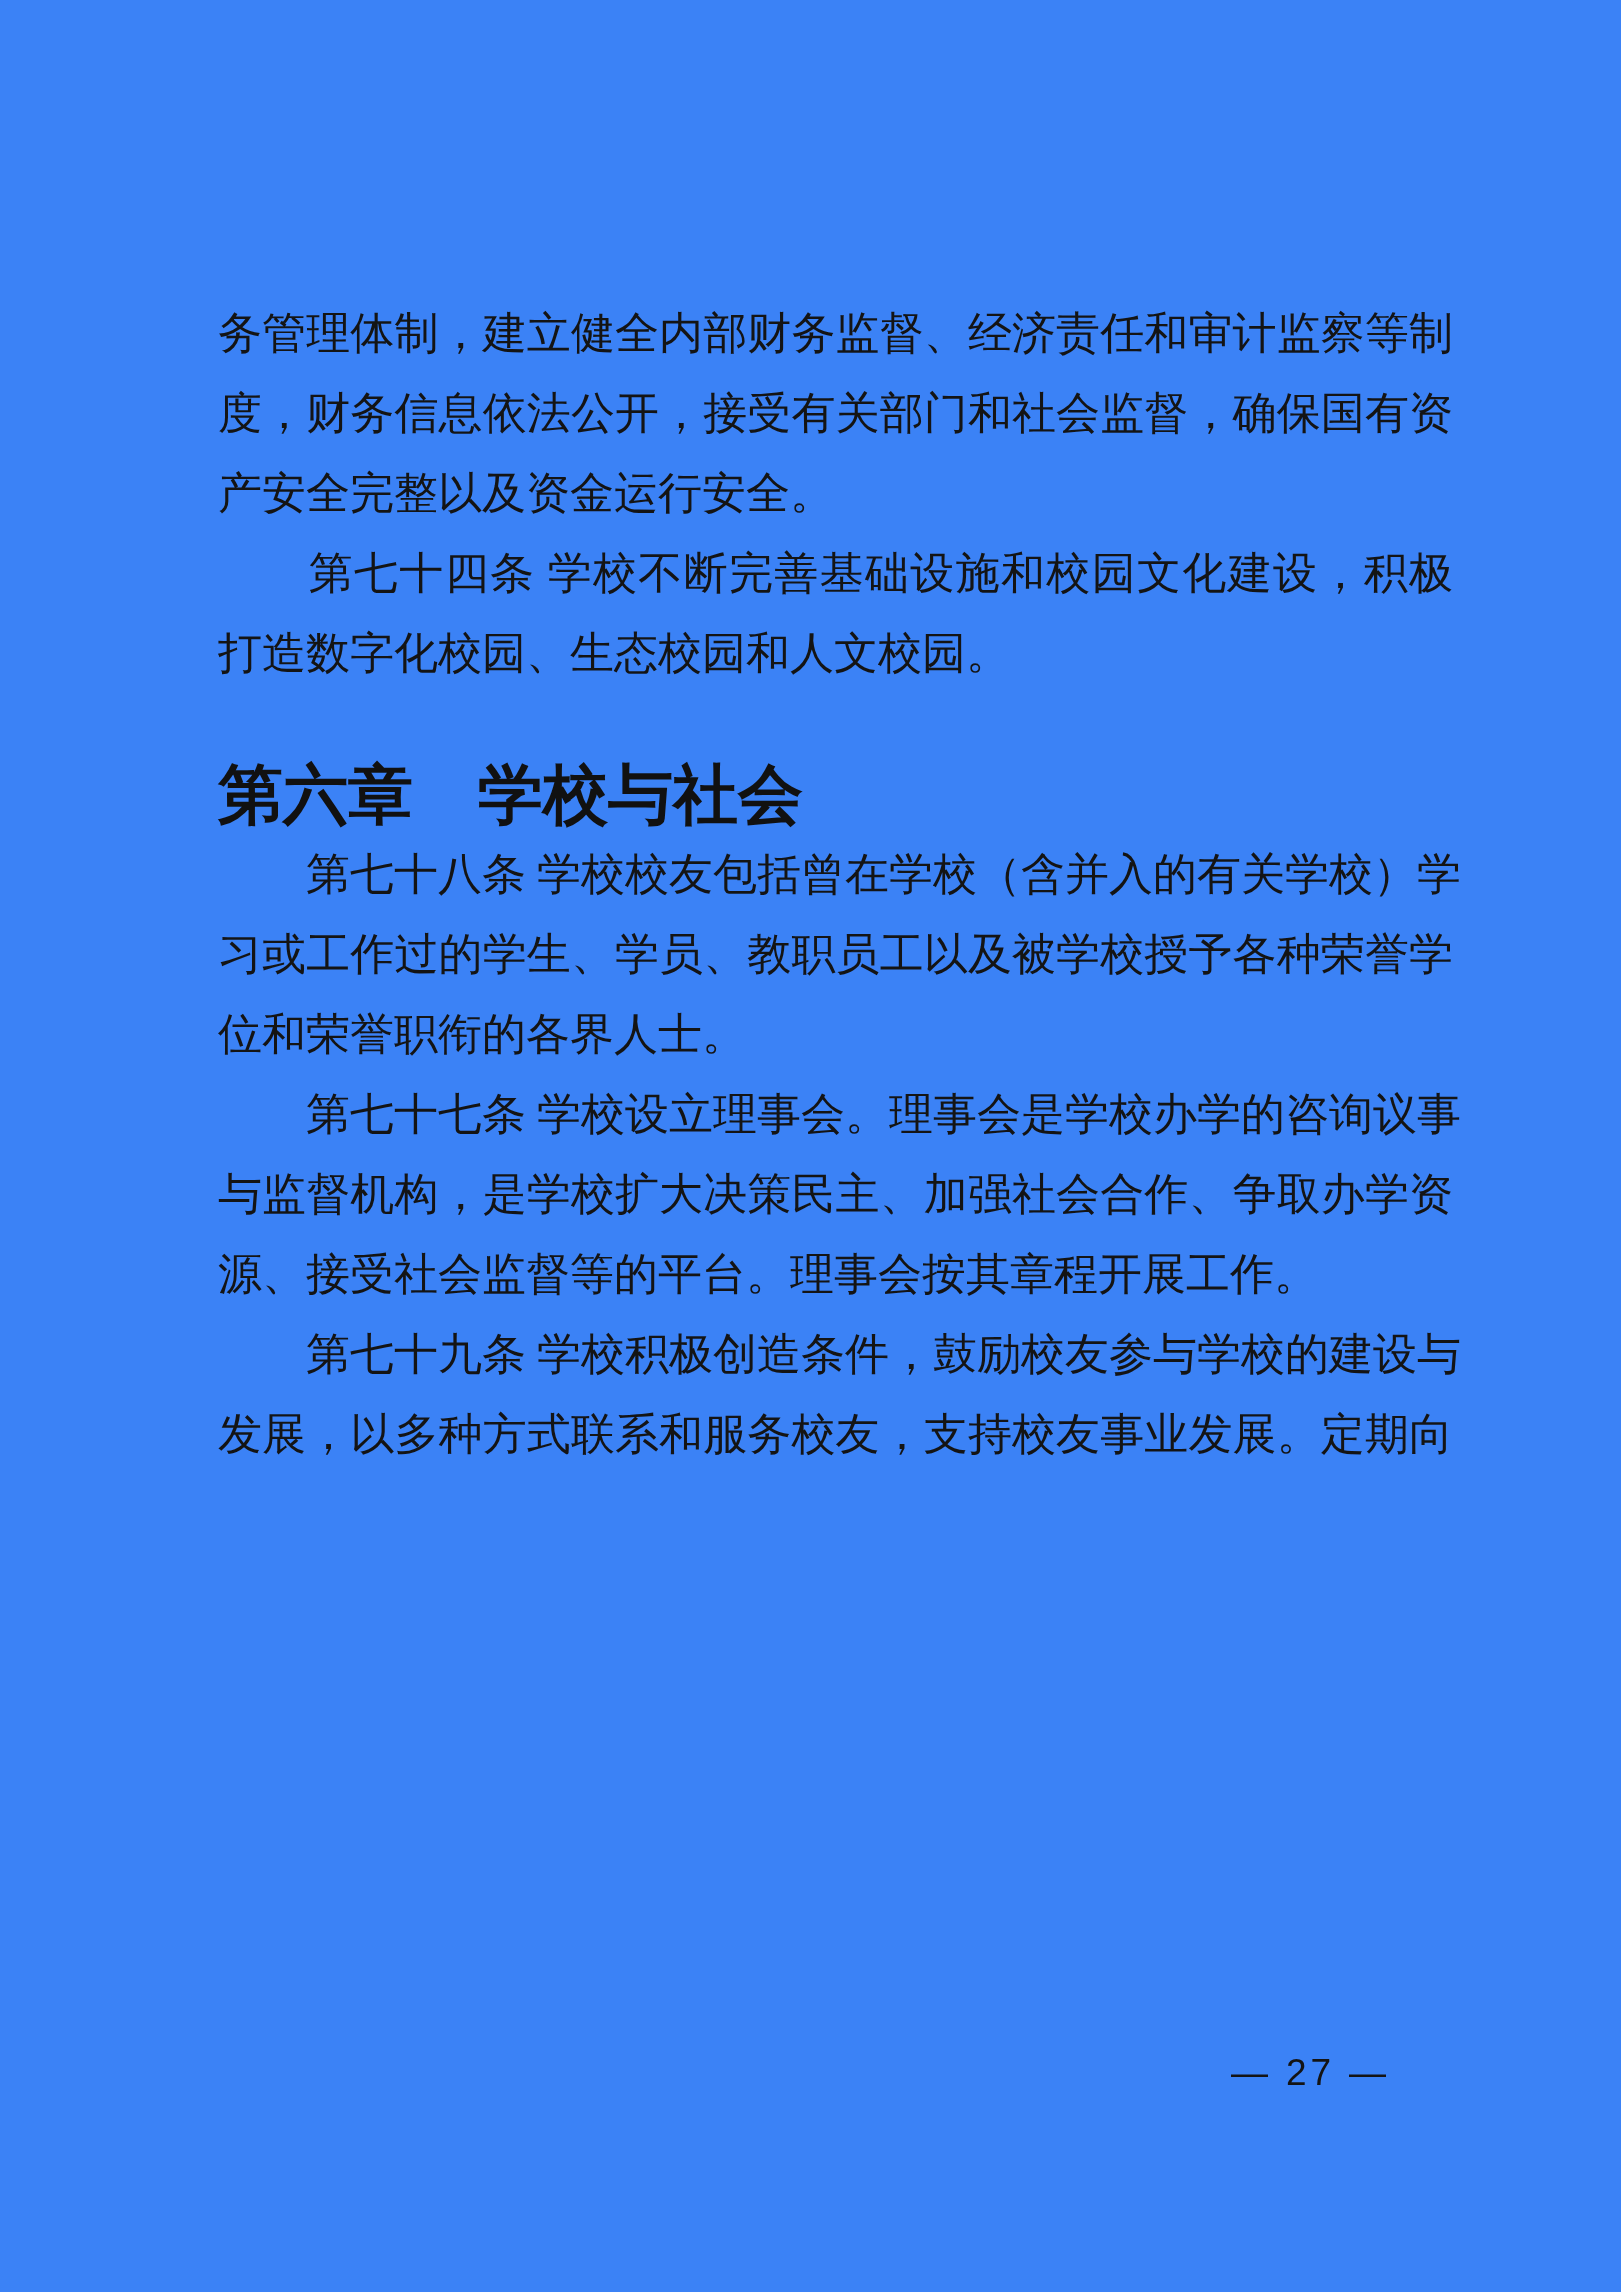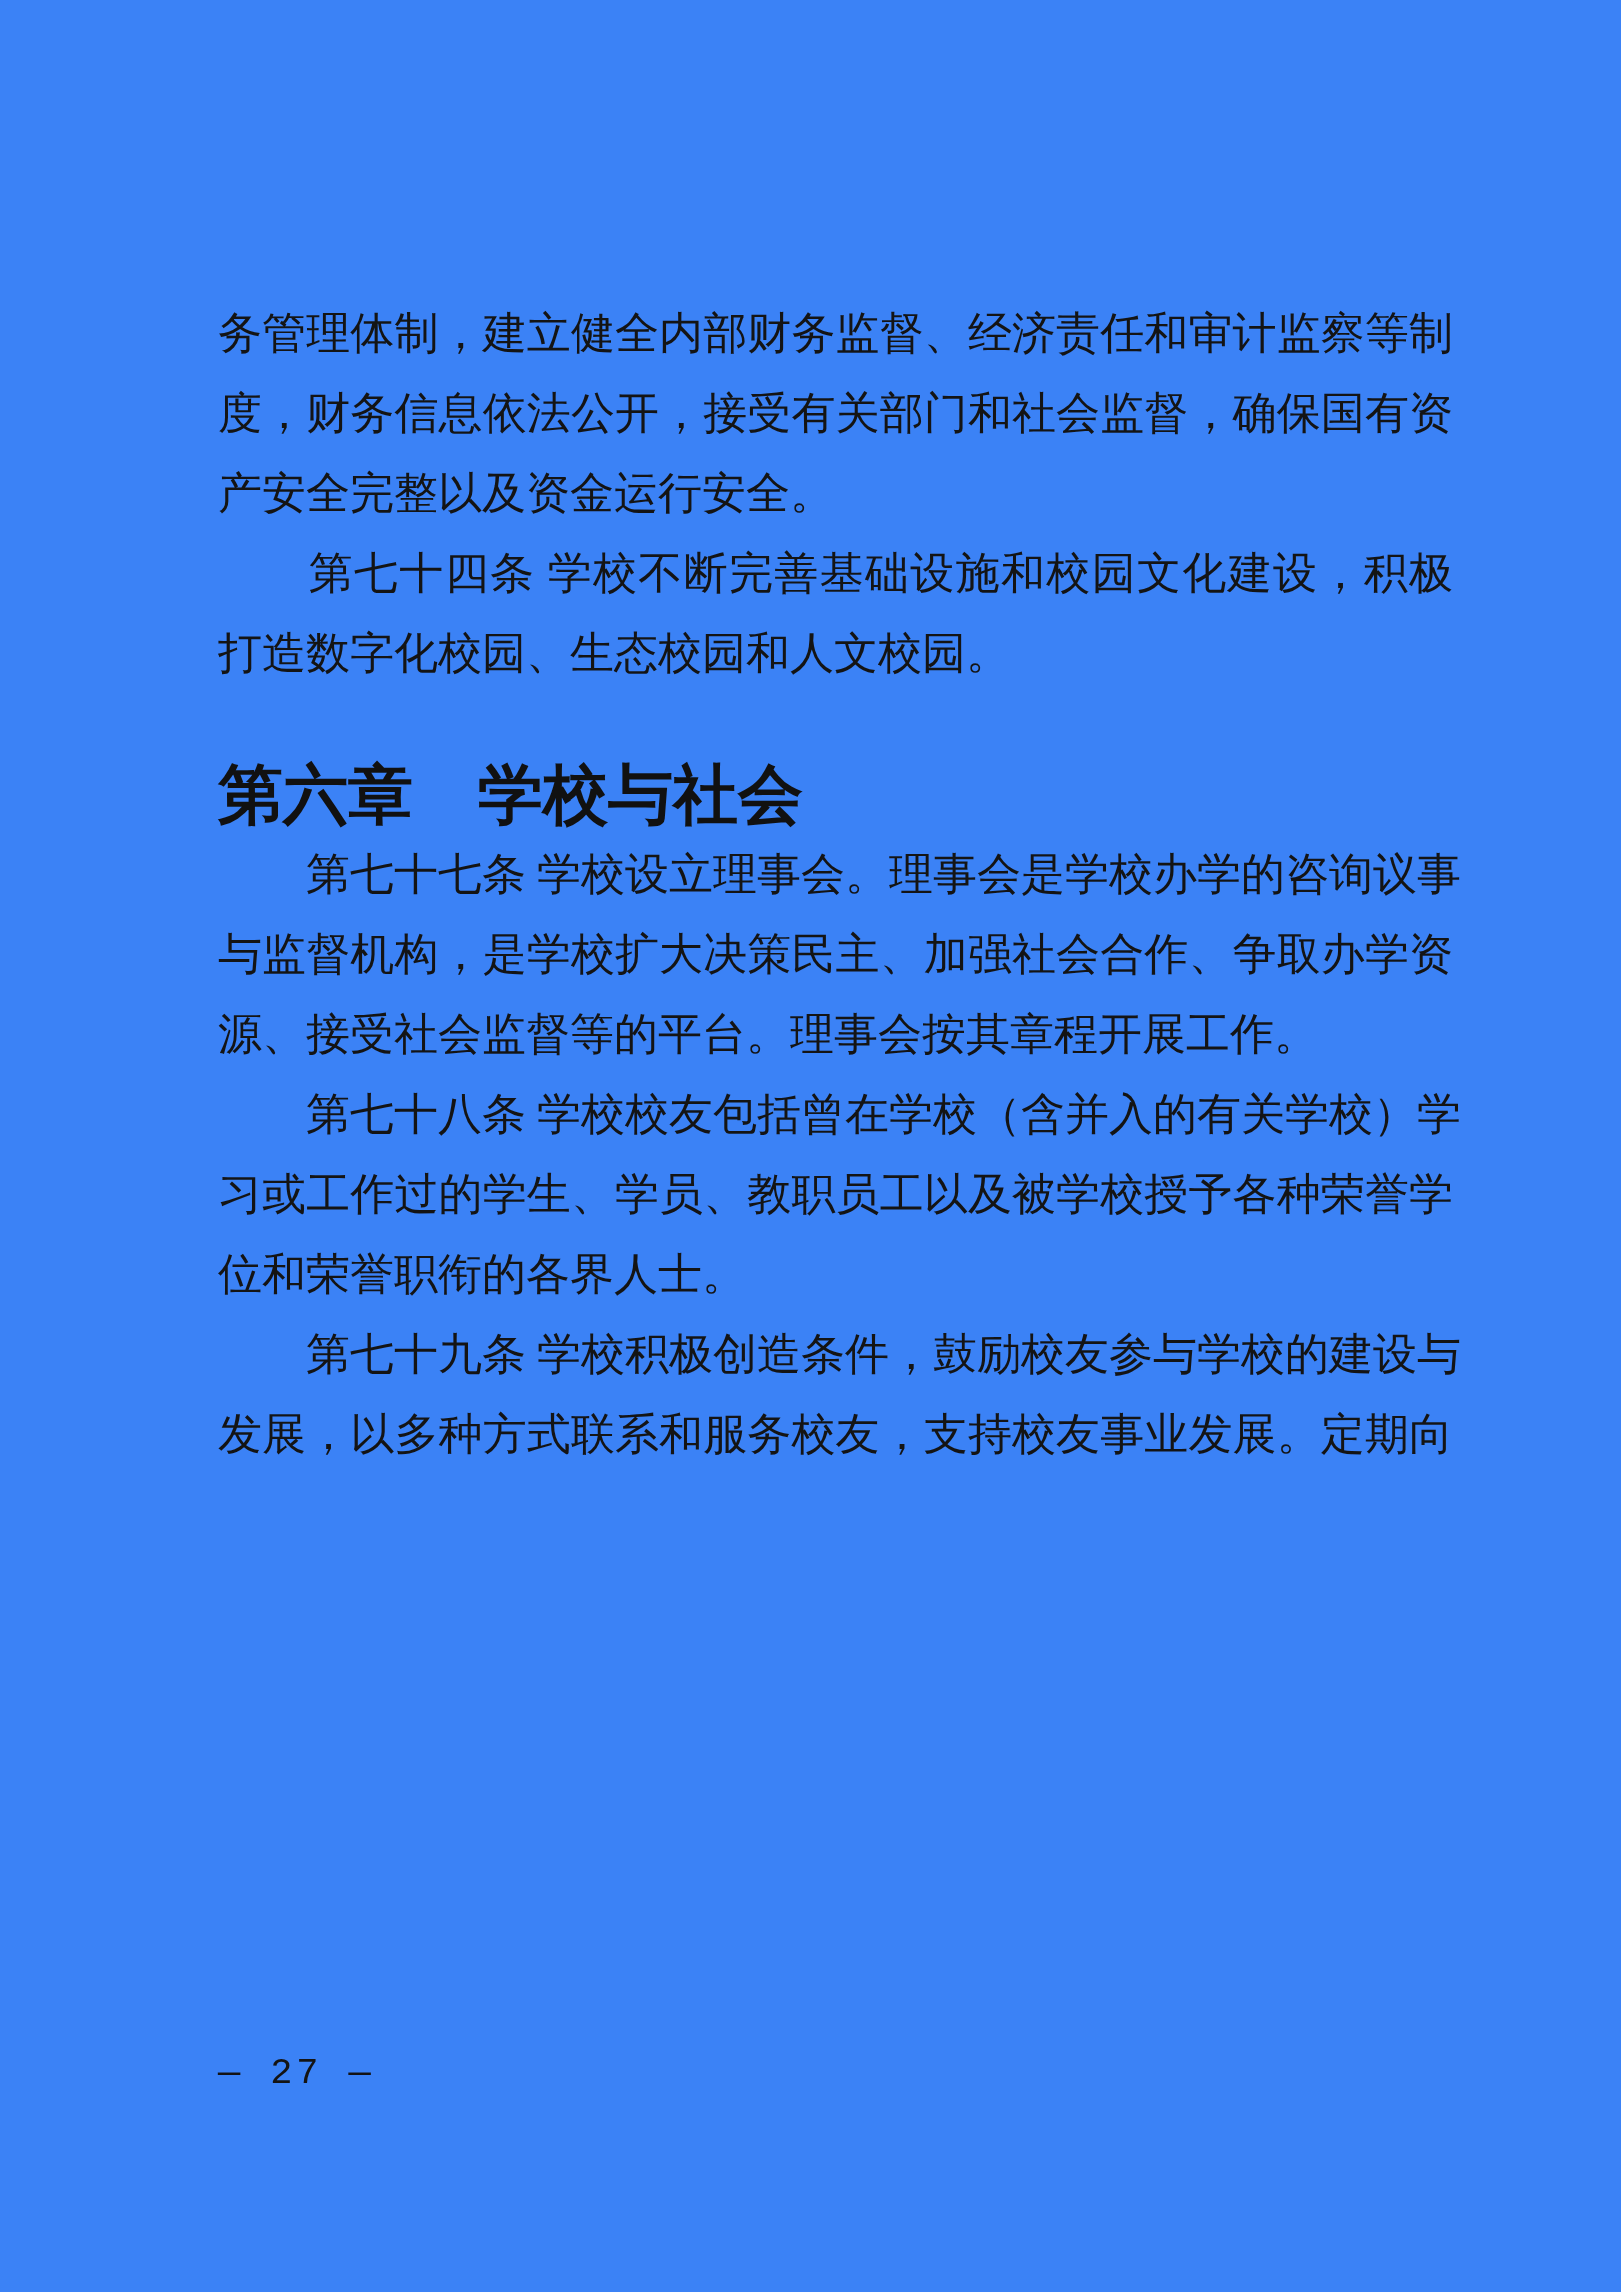--- a/index.html
+++ b/index.html
@@ -41,22 +41,23 @@
     text-align: left;
     font-family: "Liberation Sans", sans-serif;
     color: #111111;
   }
   .page-number {
     position: absolute;
     left: 218px;
     top: 2052px;
     width: 1235px;
     padding-right: 63px;
+    text-align: right;
     font-size: 37px;
-    font-family: Liberation Mono, monospace;
+    font-family: Liberation Sans, sans-serif;
     color: #141414;
     letter-spacing: 3.9px;
   }
 </style>
 </head>
 <body>
 
 <div class="page">
 
   <div class="body-column">
@@ -70,29 +71,29 @@
     <div>
       <div class="line">　　第七十四条 学校不断完善基础设施和校园文化建设，积极</div>
       <div class="line para-end">打造数字化校园、生态校园和人文校园。</div>
     </div>
 
 
 
     <div class="chapter-heading">第六章　学校与社会</div>
 
     <div>
+      <div class="line">　　第七十八条 学校校友包括曾在学校（含并入的有关学校）学</div>
+      <div class="line">习或工作过的学生、学员、教职员工以及被学校授予各种荣誉学</div>
+      <div class="line para-end">位和荣誉职衔的各界人士。</div>
+    </div>
+
+    <div>
       <div class="line">　　第七十七条 学校设立理事会。理事会是学校办学的咨询议事</div>
       <div class="line">与监督机构，是学校扩大决策民主、加强社会合作、争取办学资</div>
       <div class="line para-end">源、接受社会监督等的平台。理事会按其章程开展工作。</div>
-    </div>
-
-    <div>
-      <div class="line">　　第七十八条 学校校友包括曾在学校（含并入的有关学校）学</div>
-      <div class="line">习或工作过的学生、学员、教职员工以及被学校授予各种荣誉学</div>
-      <div class="line para-end">位和荣誉职衔的各界人士。</div>
     </div>
 
     <div>
       <div class="line">　　第七十九条 学校积极创造条件，鼓励校友参与学校的建设与</div>
       <div class="line">发展，以多种方式联系和服务校友，支持校友事业发展。定期向</div>
     </div>
 
   </div>
 
   <div class="page-number">— 27 —</div>

